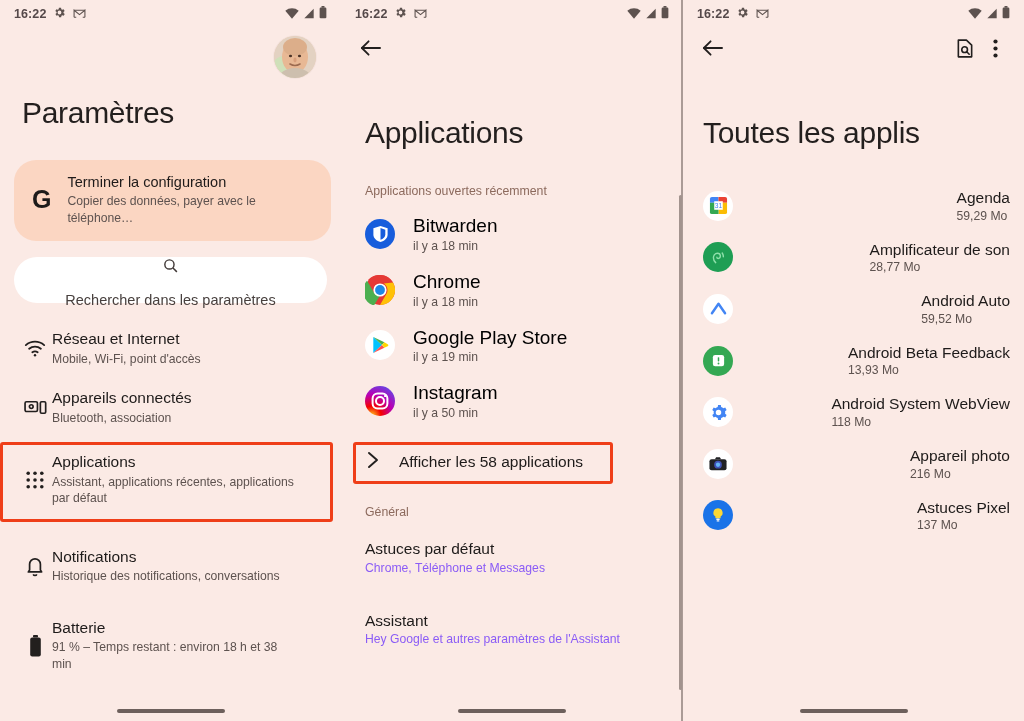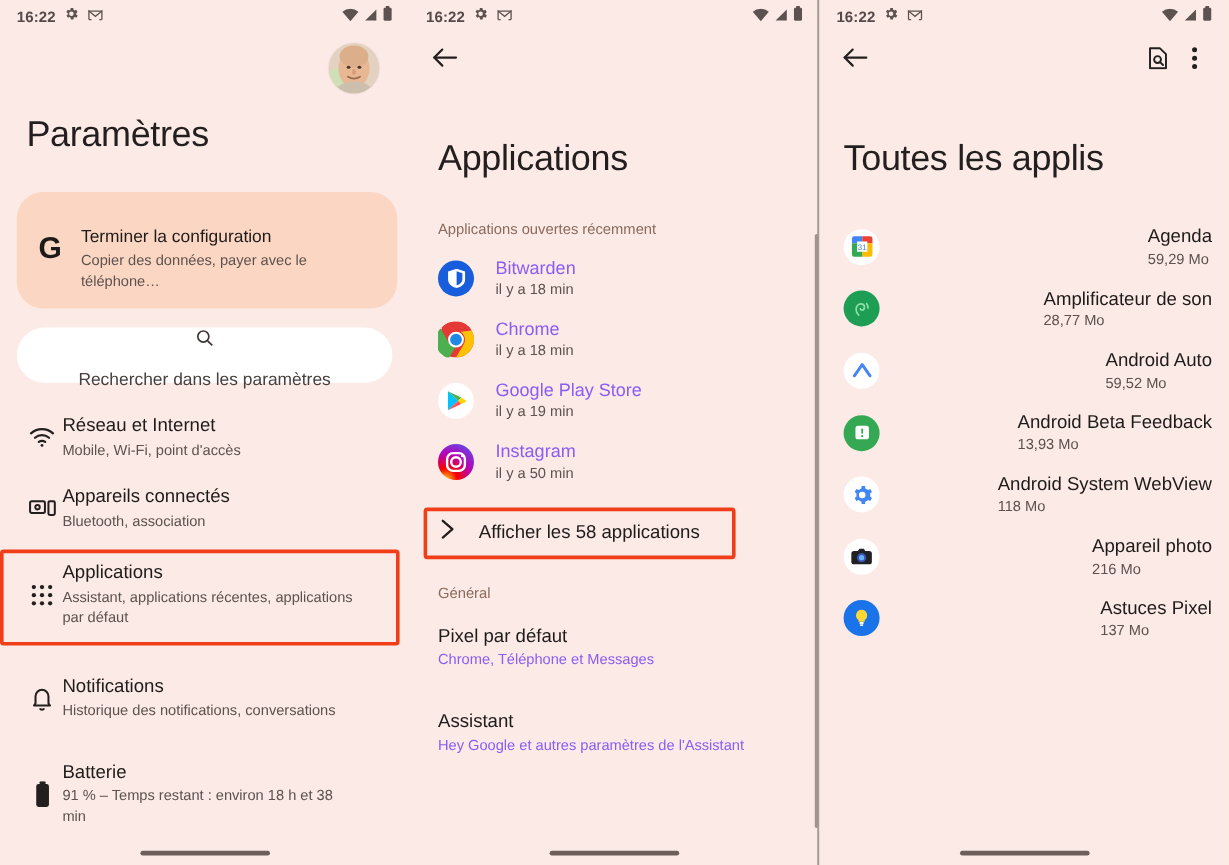--- a/index.html
+++ b/index.html
@@ -89,21 +89,21 @@
     background: #fbd6c2;
     border-radius: 22px;
     padding: 13px 16px 15px 16px;
     display: flex;
     align-items: center;
     gap: 16px;
     cursor: pointer;
   }
   .g-logo { font-size: 25px; font-weight: bold; color: #1d1b1a; font-family: "Liberation Sans", sans-serif; line-height: 1; flex: 0 0 auto; padding-left: 2px; }
   .setup-txt { }
-  .setup-title { font-size: 14.5px; color: #1f1b1a; line-height: 1.25; margin-top: 16px; }
+  .setup-title { font-size: 14.5px; color: #1f1b1a; line-height: 1.25; }
   .setup-sub { font-size: 12.2px; color: #5d524f; line-height: 1.35; margin-top: 2px; max-width: 200px; }
 
   
   .search-pill {
     margin: 16px 14px 0 14px;
     background: #ffffff;
     border-radius: 28px;
     height: 46px;
     display: flex;
     align-items: center;
@@ -145,21 +145,21 @@
 
   
   .app-row {
     display: flex;
     align-items: center;
     gap: 18px;
     padding: 9px 14px 9px 24px;
     cursor: pointer;
   }
   .app-ico { width: 30px; height: 30px; flex: 0 0 30px; position: relative; }
-  .app-name { font-size: 15px; color: #8b5cf6; line-height: 1.2; }
+  .app-name { font-size: 19px; color: #000000; line-height: 1.2; }
   .app-meta { font-size: 12.2px; color: #5d524f; margin-top: 1px; }
 
   
   .showall-wrap { position: relative; margin-top: 12px; }
   .showall {
     display: flex;
     align-items: center;
     gap: 20px;
     padding: 10px 14px 10px 26px;
     cursor: pointer;
@@ -511,21 +511,21 @@
             </svg>
         </span>
         <span class="showall-txt">Afficher les 58 applications</span>
       </div>
     </div>
 
     <div class="sec-label" style="margin-top:22px;">Général</div>
 
     <div style="margin-top:10px;">
       <div class="gen-row">
-        <div class="gen-title">Pixel par défaut</div>
+        <div class="gen-title">Astuces par défaut</div>
         <div class="gen-sub">Chrome, Téléphone et Messages</div>
       </div>
       <div class="gen-row" style="margin-top:16px;">
         <div class="gen-title">Assistant</div>
         <div class="gen-sub">Hey Google et autres paramètres de l'Assistant</div>
       </div>
     </div>
 
     <div class="vscroll" style="top:195px; height:495px;"></div>
 

